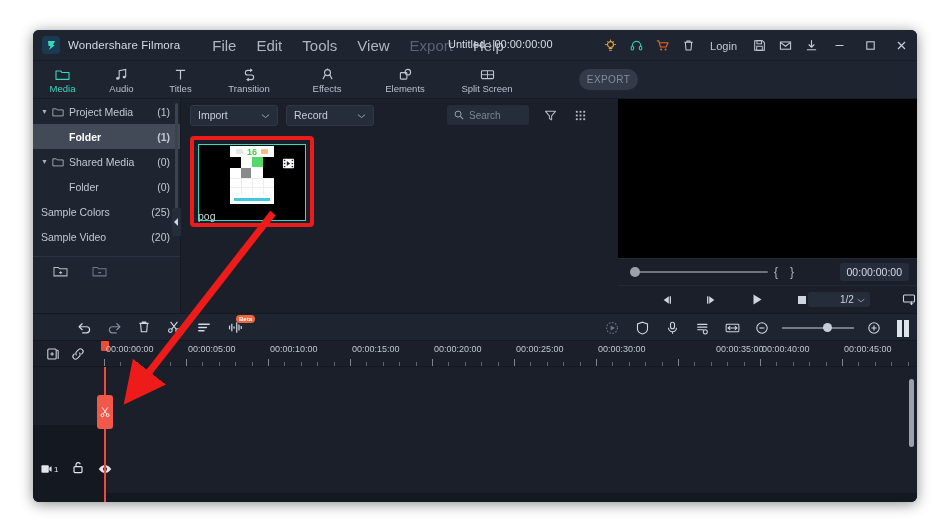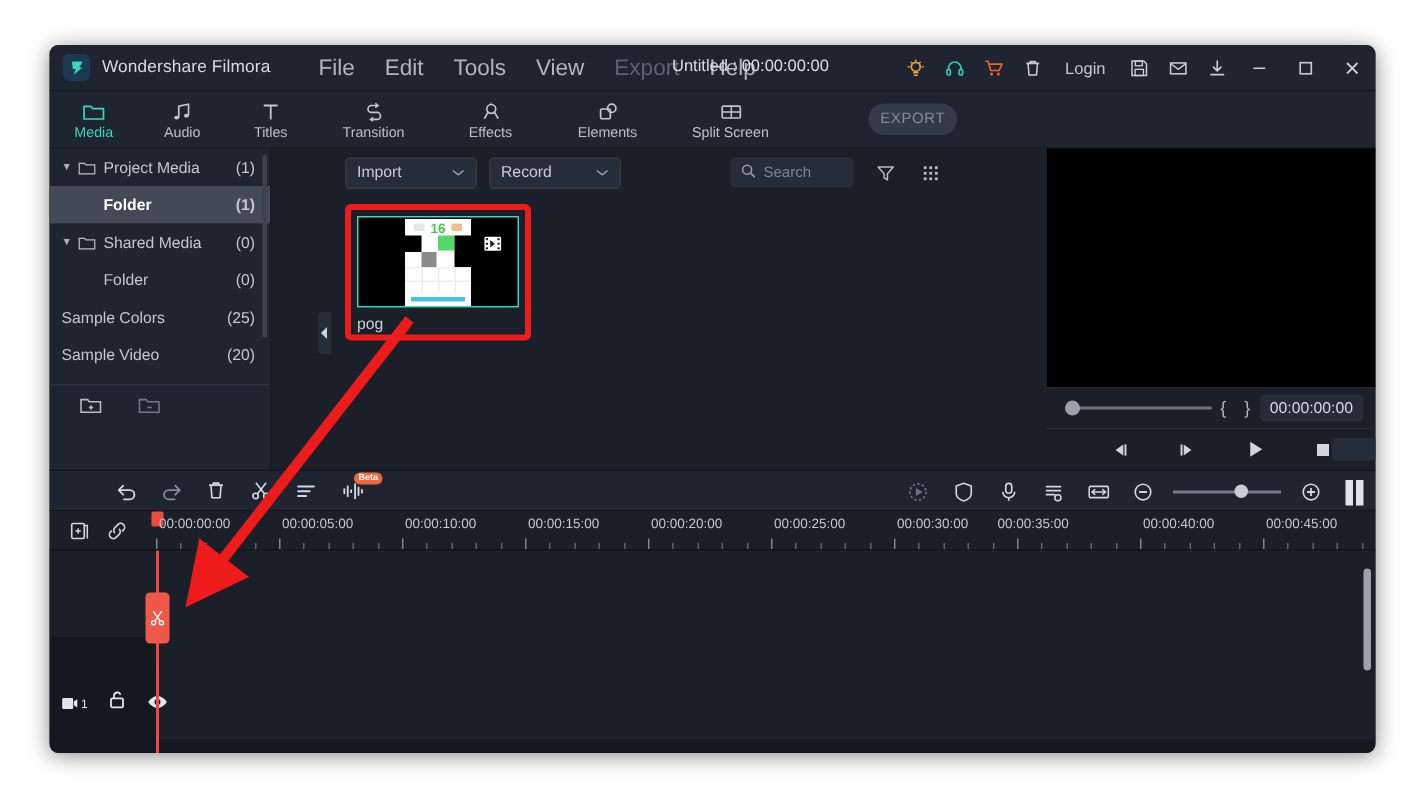--- a/index.html
+++ b/index.html
@@ -73,21 +73,21 @@
   .rtab.wide { width: 78px; }
   .export-btn {
     position: absolute; left: 546px; top: 8px;
     width: 59px; height: 21px; border-radius: 11px;
     background: #333a49; color: #848c9b;
     font-size: 10px; display: flex; align-items: center;
     justify-content: center; letter-spacing: .4px;
   }
 
   
-  .middle { display: flex; height: 214px; gap: 40px; }
+  .middle { display: flex; height: 214px; }
 
   
   .sidebar {
     width: 148px; background: #1e2430; position: relative;
     border-right: 1px solid #151a22;
   }
   .side-row {
     height: 25px; display: flex; align-items: center;
     padding-left: 8px; font-size: 10.5px; color: #c2c8d2;
     cursor: default;
@@ -139,21 +139,21 @@
   .mcontent { position: absolute; top: 32px; left: 0; right: 0; bottom: 0; }
 
   .thumb-wrap { position: absolute; left: 9px; top: 5px; width: 124px; }
   .redbox {
     position: absolute; left: 0; top: 0; width: 124px; height: 91px;
     border: 4px solid #ee1b1b; border-radius: 4px;
     pointer-events: none;
   }
   .thumb {
     position: absolute; left: 8px; top: 8px;
-    width: 108px; height: 61px; background: #000;
+    width: 108px; height: 77px; background: #000;
     border: 1.5px solid #3ad8c2;
   }
   .thumb-inner {
     position: absolute; left: 31px; top: 1px; width: 44px; height: 58px;
     background: #ffffff; overflow: hidden;
   }
   .ti-top {
     height: 11px; display: flex; align-items: center;
     justify-content: center; gap: 4px; position: relative;
   }
@@ -835,21 +835,21 @@
         <div class="tick-minor" style="left: 497.4px;"></div>
         <div class="tick-minor" style="left: 513.8px;"></div>
         <div class="tick-minor" style="left: 530.2px;"></div>
         <div class="tick-minor" style="left: 546.6px;"></div>
         <div class="tick-label" style="left: 565px;">00:00:30:00</div>
         <div class="tick-major" style="left: 563px;"></div>
         <div class="tick-minor" style="left: 579.4px;"></div>
         <div class="tick-minor" style="left: 595.8px;"></div>
         <div class="tick-minor" style="left: 612.2px;"></div>
         <div class="tick-minor" style="left: 628.6px;"></div>
-        <div class="tick-label" style="left: 632px;">00:00:35:00</div>
+        <div class="tick-label" style="left: 683px;">00:00:35:00</div>
         <div class="tick-major" style="left: 645px;"></div>
         <div class="tick-minor" style="left: 661.4px;"></div>
         <div class="tick-minor" style="left: 677.8px;"></div>
         <div class="tick-minor" style="left: 694.2px;"></div>
         <div class="tick-minor" style="left: 710.6px;"></div>
         <div class="tick-label" style="left: 729px;">00:00:40:00</div>
         <div class="tick-major" style="left: 727px;"></div>
         <div class="tick-minor" style="left: 743.4px;"></div>
         <div class="tick-minor" style="left: 759.8px;"></div>
         <div class="tick-minor" style="left: 776.2px;"></div>

